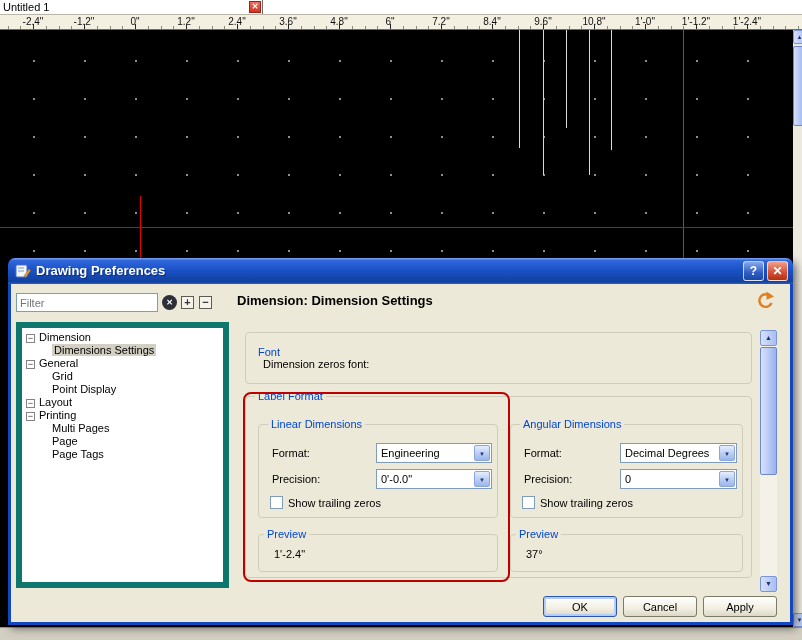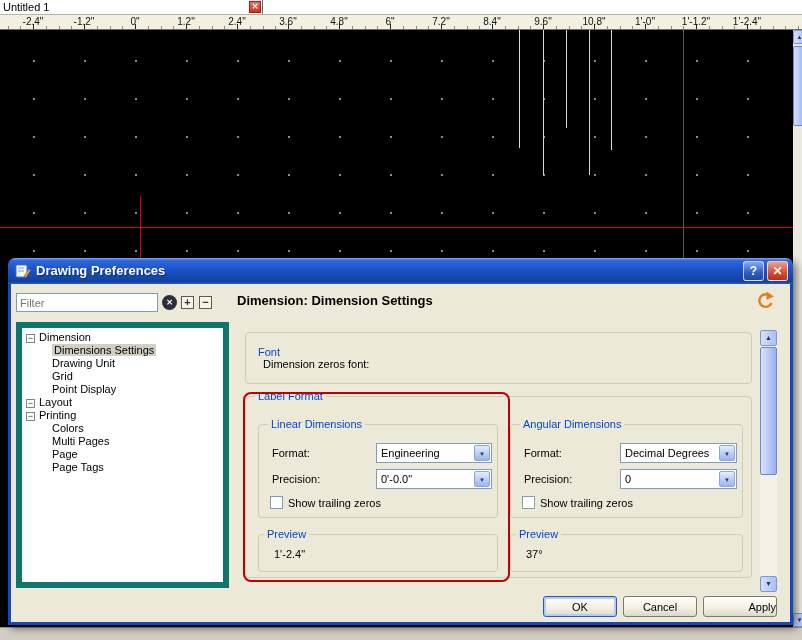--- a/index.html
+++ b/index.html
@@ -335,26 +335,25 @@
       <span class="sq-icon" style="left:188px;">−</span>
       <div class="heading">Dimension: Dimension Settings</div>
       <svg class="undo-icon" viewBox="0 0 20 20">
         <path d="M15.5 6.5 A6.3 6.3 0 1 0 16.5 13" fill="none" stroke="#e07f1f" stroke-width="2.4"></path>
         <polygon points="11.5,1.5 19,6.5 11.5,9.8" fill="#e07f1f"></polygon>
       </svg>
 
       <div class="tree" id="tree">
           <div class="tree-row root"><span class="expander">−</span><span class="tree-label">Dimension</span></div>
           <div class="tree-row child"><span class="tree-label sel">Dimensions Settings</span></div>
-          <div class="tree-row child"><span class="tree-label">Drawing Unit</span></div>
+          <div class="tree-row root"><span class="expander">−</span><span class="tree-label">General</span></div>
           <div class="tree-row child"><span class="tree-label">Grid</span></div>
           <div class="tree-row child"><span class="tree-label">Point Display</span></div>
           <div class="tree-row root"><span class="expander">−</span><span class="tree-label">Layout</span></div>
           <div class="tree-row root"><span class="expander">−</span><span class="tree-label">Printing</span></div>
-          <div class="tree-row child"><span class="tree-label">Colors</span></div>
           <div class="tree-row child"><span class="tree-label">Multi Pages</span></div>
           <div class="tree-row child"><span class="tree-label">Page</span></div>
           <div class="tree-row child"><span class="tree-label">Page Tags</span></div>
         </div>
 
       <div class="group" style="left:234px; top:48px; width:507px; height:52px;"></div>
       <span class="gcap" style="left:244px; top:42px;margin-top:20px;">Font</span>
       <span class="flabel" style="left:252px; top:74px;">Dimension zeros font:</span>
 
       <div class="group" style="left:234px; top:112px; width:507px; height:182px;"></div>
@@ -401,16 +400,16 @@
       <div class="redbox"></div>
 
       <div class="pscroll">
         <span class="sb-btn" style="top:0;">▲</span>
         <span class="p-thumb"></span>
         <span class="sb-btn" style="bottom:0;">▼</span>
       </div>
 
       <button class="btn ok" style="left:532px;">OK</button>
       <button class="btn" style="left:612px;">Cancel</button>
-      <button class="btn" style="left:692px;text-align:right;">Apply</button>
+      <button class="btn" style="left:692px;">Apply</button>
     </div>
   </div>
 </div>
 
 </body></html>

